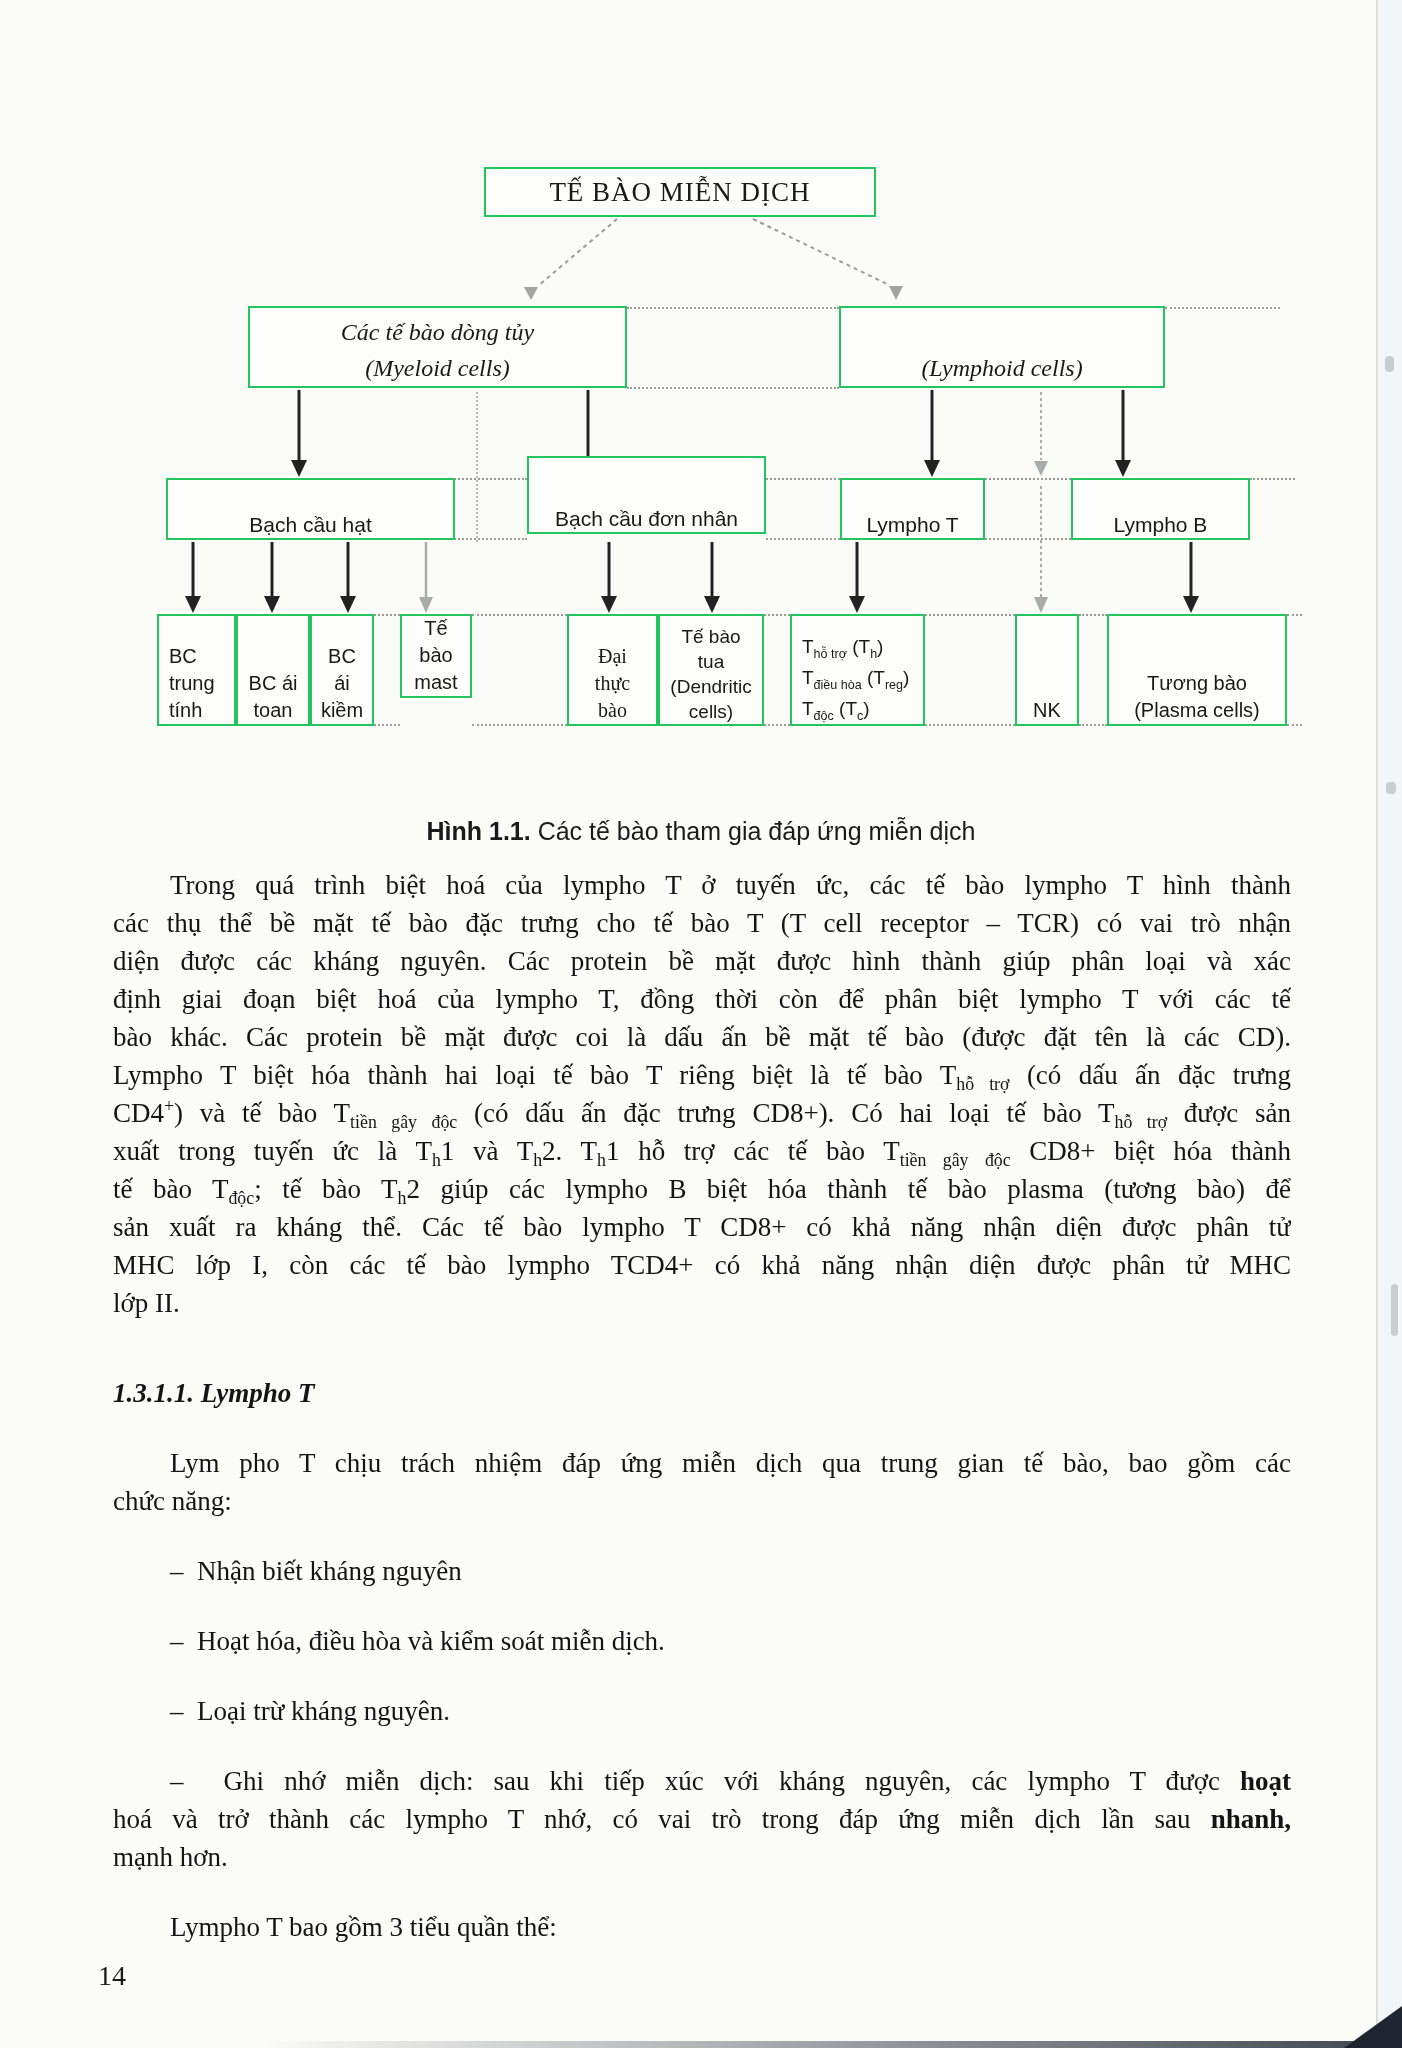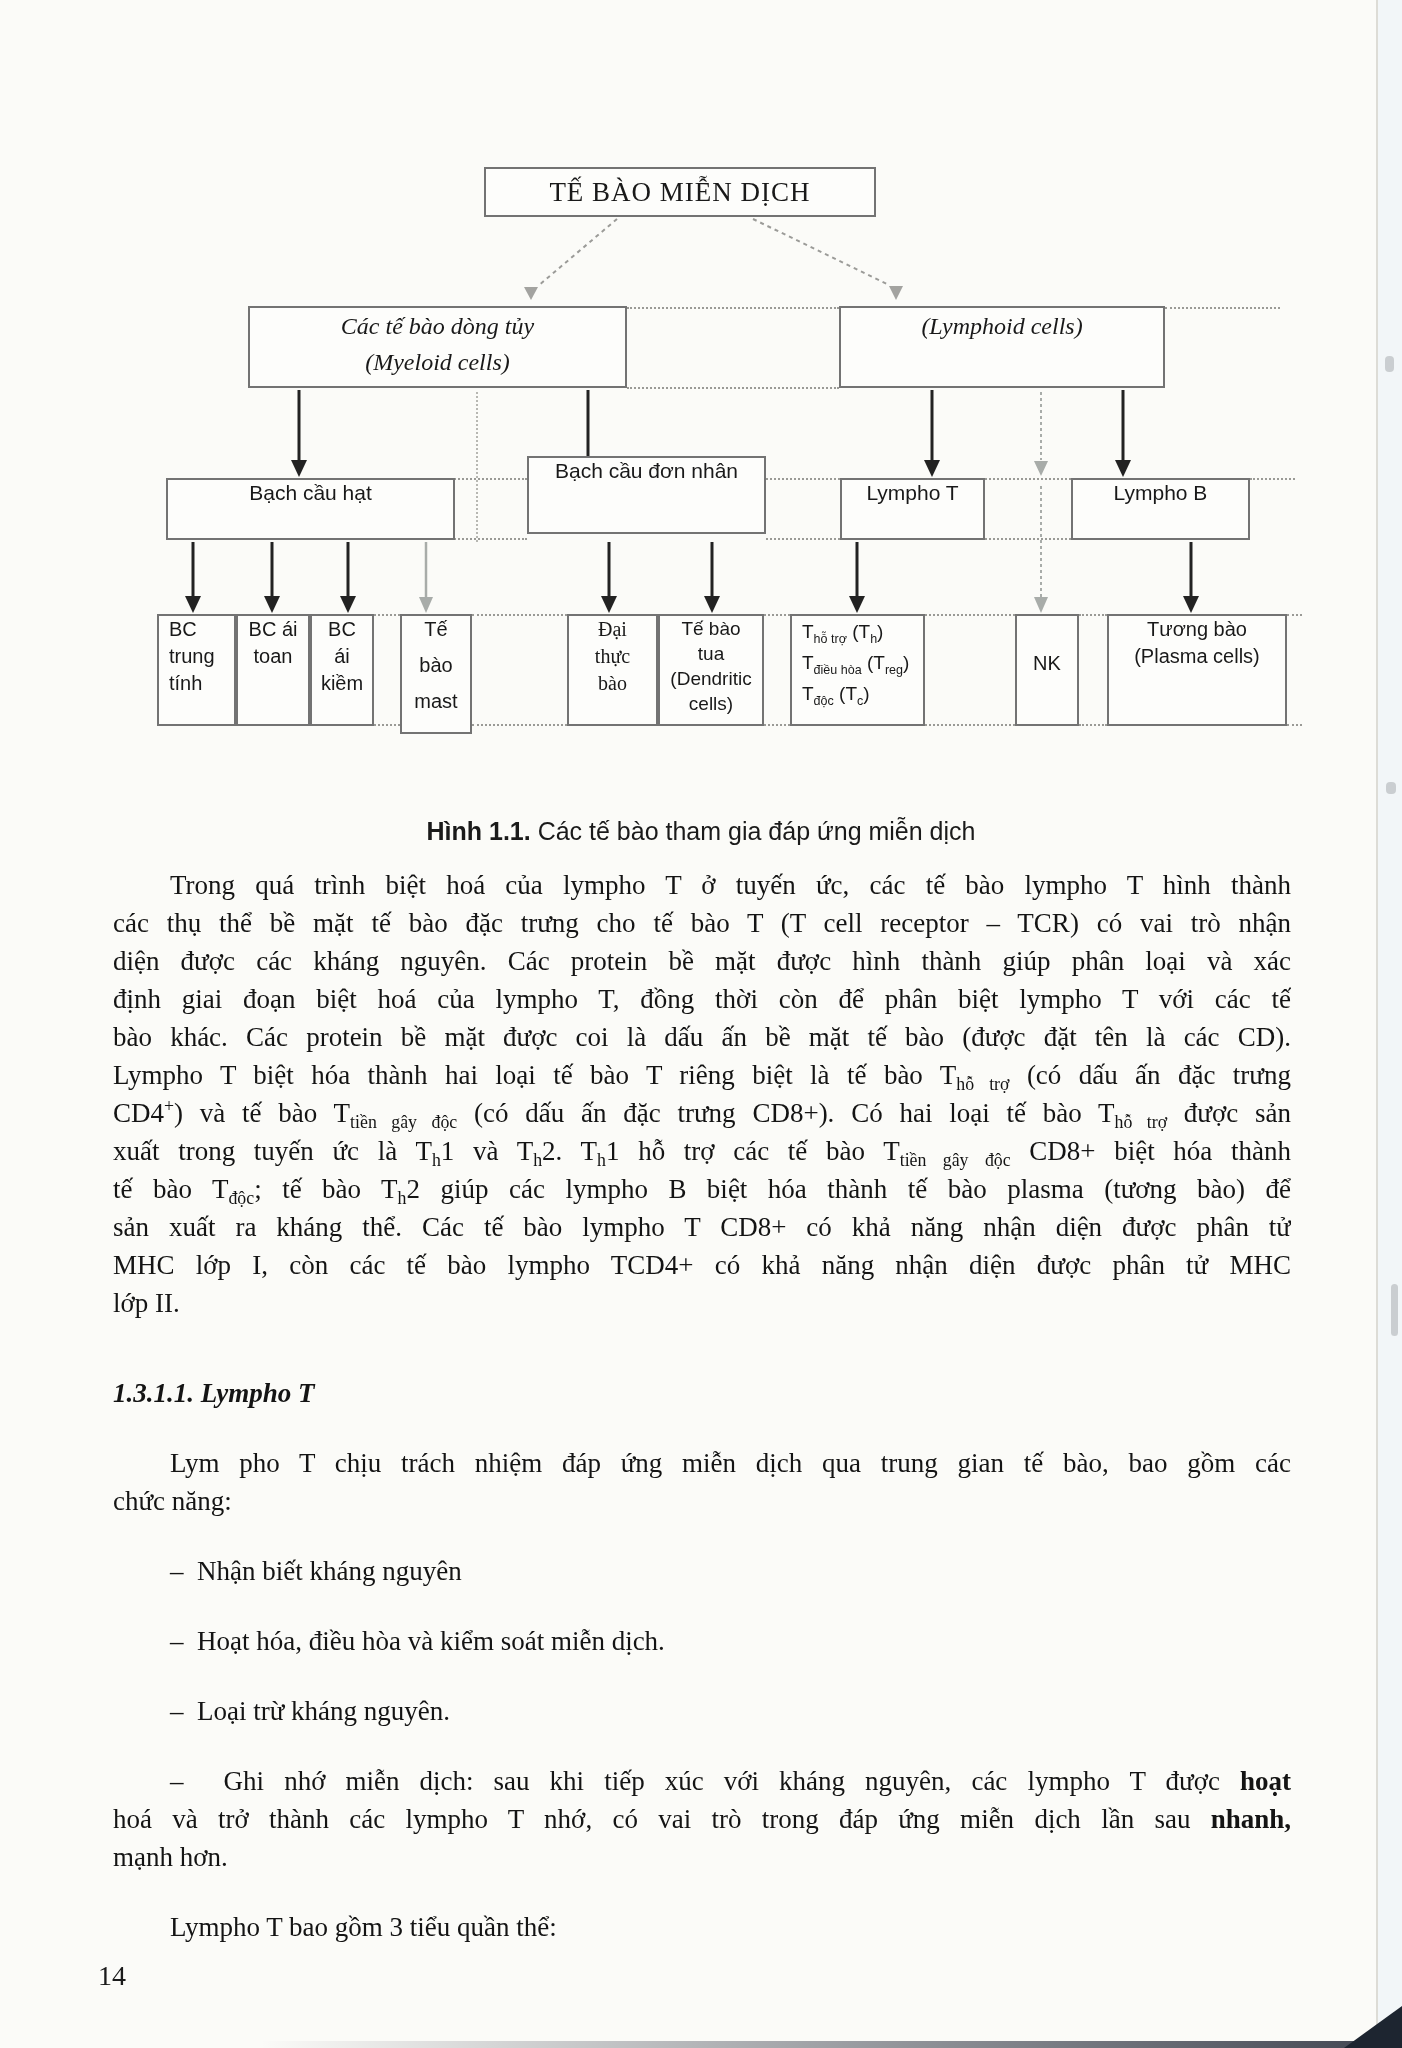--- a/index.html
+++ b/index.html
@@ -15,22 +15,22 @@
   .ind{text-indent:57px;}
   .sp1{margin-top:32px;}
   .sp2{margin-top:52px;}
   .st-b{font-weight:bold;}
   .st-bi{font-weight:bold;font-style:italic;}
   sub{font-size:66%;line-height:0;}
   sup{font-size:66%;line-height:0;}
 
   
   .dg-box{
-    position:absolute;border:2px solid #737373;background:#fdfdfb;
-    box-sizing:border-box;display:flex;flex-direction:column;justify-content:flex-start;
+    position:absolute;border:2px solid #22c55e;background:#fdfdfb;
+    box-sizing:border-box;display:flex;flex-direction:column;justify-content:flex-end;
     font-family:"Liberation Sans", sans-serif;color:#191919;
   }
   .dg-box .tline{text-align:center;text-align-last:center;}
   .dg-box.align-left .tline{text-align:left;text-align-last:left;}
   .root-box{font-family:"Liberation Serif", serif;font-size:27px;letter-spacing:1px;font-weight:500;}
   .root-box .tline{line-height:46px;min-height:46px;}
   .lvl2-box{font-family:"Liberation Serif", serif;font-style:italic;font-size:24px;}
   .lvl2-box .tline{line-height:36px;min-height:36px;}
   .lvl3-box{font-size:21px;border-width:2px;}
   .lvl3-box .tline{line-height:26px;min-height:26px;}
@@ -171,21 +171,21 @@
     </div>
   <div class="dg-box leaf-box" style="left:236px;top:614px;width:74px;height:112px;">
       <div class="tline"><span>BC ái</span></div>
       <div class="tline"><span>toan</span></div>
     </div>
   <div class="dg-box leaf-box" style="left:310px;top:614px;width:64px;height:112px;">
       <div class="tline"><span>BC</span></div>
       <div class="tline"><span>ái</span></div>
       <div class="tline"><span>kiềm</span></div>
     </div>
-  <div class="dg-box leaf-box" style="left:400px;top:614px;width:72px;height:120px;gap:9px;">
+  <div class="dg-box leaf-box" style="left:400px;top:614px;width:72px;height:84px;">
       <div class="tline"><span>Tế</span></div>
       <div class="tline"><span>bào</span></div>
       <div class="tline"><span>mast</span></div>
     </div>
   <div class="dg-box leaf-box" style="left:567px;top:614px;width:91px;height:112px;font-family:Liberation Serif, serif;">
       <div class="tline"><span>Đại</span></div>
       <div class="tline"><span>thực</span></div>
       <div class="tline"><span>bào</span></div>
     </div>
   <div class="dg-box leaf-box small" style="left:658px;top:614px;width:106px;height:112px;">

